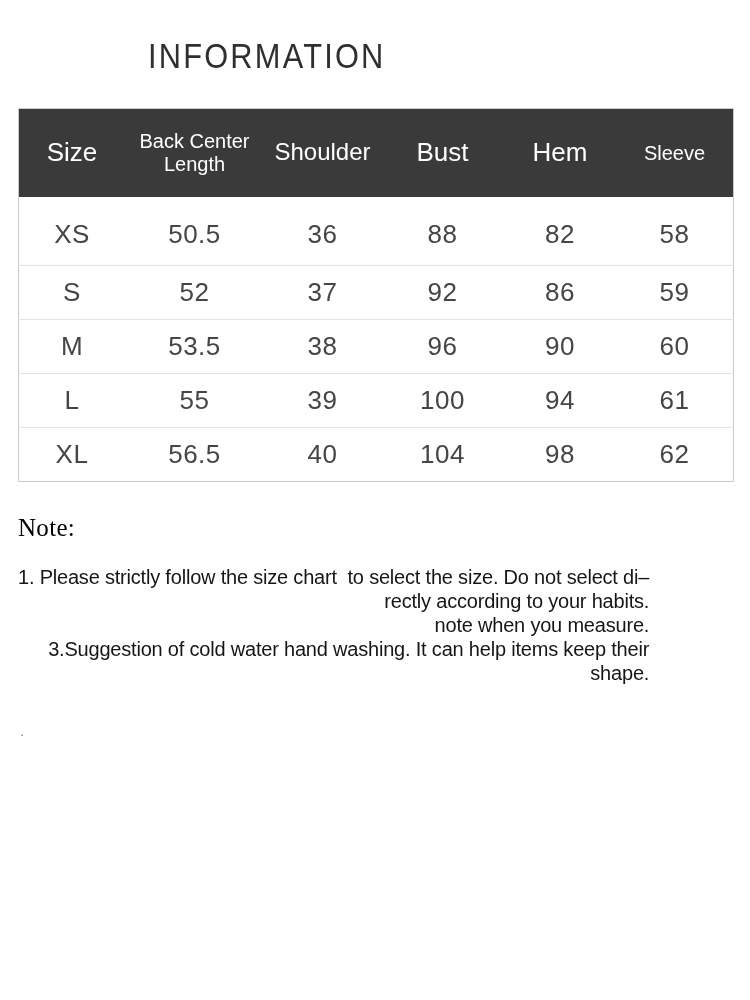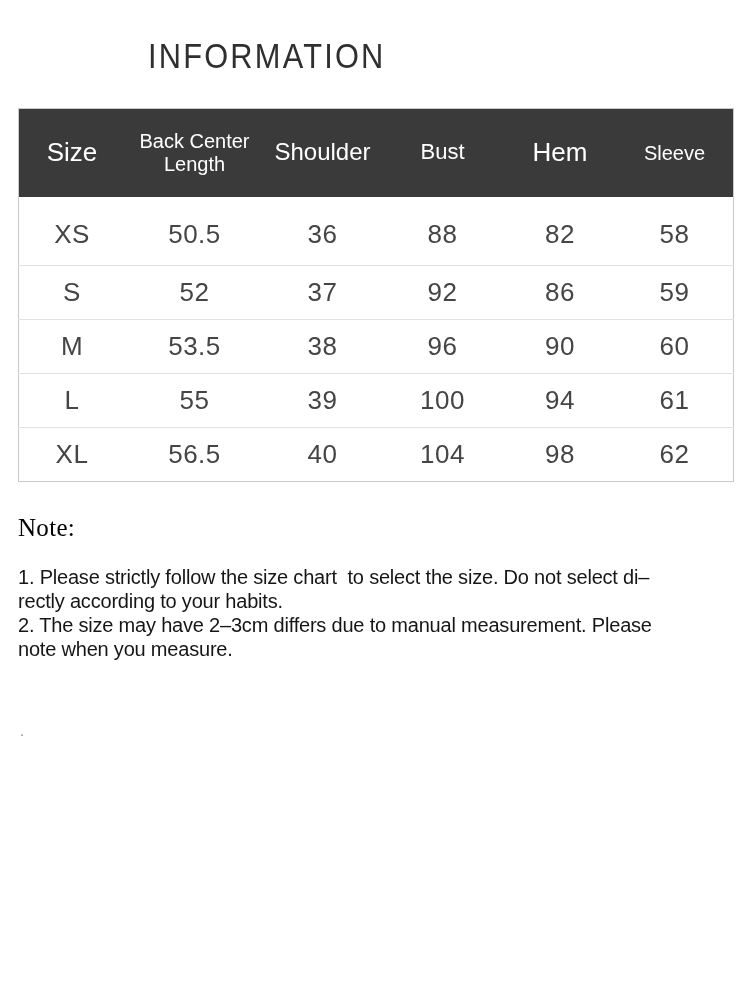--- a/index.html
+++ b/index.html
@@ -51,21 +51,21 @@
     text-align: center;
     vertical-align: middle;
     white-space: pre-line;
     font-size: 24px;
     line-height: 1.12;
     padding: 0;
   }
   table.size-table th:nth-child(1) { width: 106px; font-size: 26px; }
   table.size-table th:nth-child(2) { width: 139px; font-size: 20px; margin-top: 16px; }
   table.size-table th:nth-child(3) { width: 117px; font-size: 24px; }
-  table.size-table th:nth-child(4) { width: 123px; font-size: 22px; }
+  table.size-table th:nth-child(4) { width: 123px; font-size: 26px; }
   table.size-table th:nth-child(5) { width: 112px; font-size: 26px; }
   table.size-table th:nth-child(6) { width: 117px; font-size: 20px; }
 
   table.size-table tbody tr {
     height: 54px;
     background: #ffffff;
   }
   table.size-table tbody tr:first-child {
     height: 69px;
   }
@@ -97,20 +97,21 @@
     position: absolute;
     left: 18px;
     top: 565px;
     font-size: 20px;
     line-height: 24px;
     color: #161616;
     letter-spacing: -0.2px;
   }
   .note-lines .note-line {
     white-space: pre;
+    text-align: right;
   }
   .trailing-dot {
     position: absolute;
     left: 20px;
     top: 722px;
     font-size: 15px;
     color: #8a8a8a;
   }
 </style>
 </head>
@@ -174,19 +175,20 @@
           <td>62</td>
         </tr>
       </tbody>
   </table>
 
   <div class="note-heading">Note:</div>
 
   <div class="note-lines" id="note-lines">
       <div class="note-line">1. Please strictly follow the size chart  to select the size. Do not select di–</div>
       <div class="note-line">rectly according to your habits.</div>
-      <div class="note-line">2. The size may have 2–3cm differs due to manual measurement. Please</div>
       <div class="note-line">note when you measure.</div>
+      <div class="note-line">3.Suggestion of cold water hand washing. It can help items keep their</div>
+      <div class="note-line">shape.</div>
     </div>
 
   <div class="trailing-dot">.</div>
 
 </div>
 
 </body></html>

